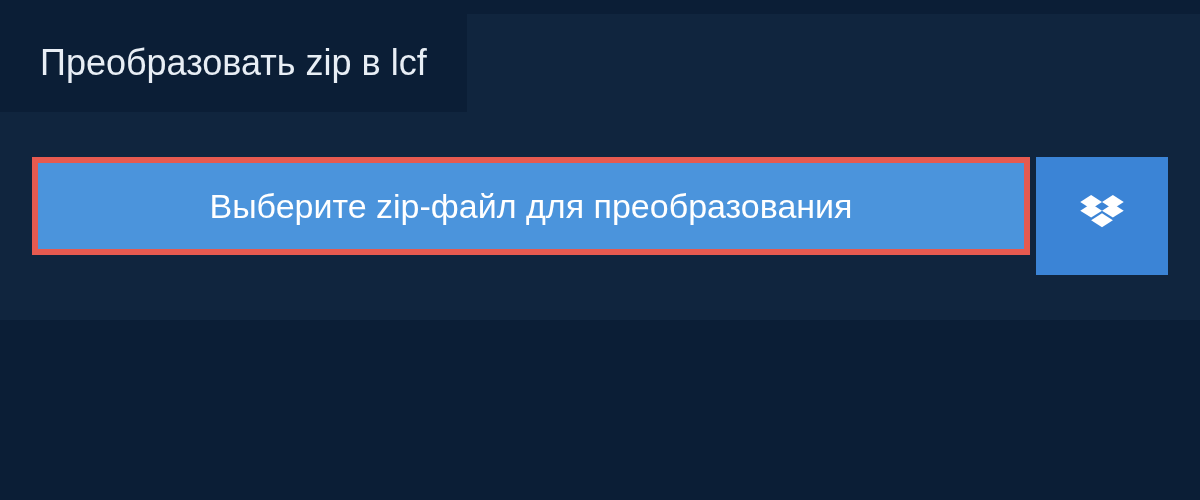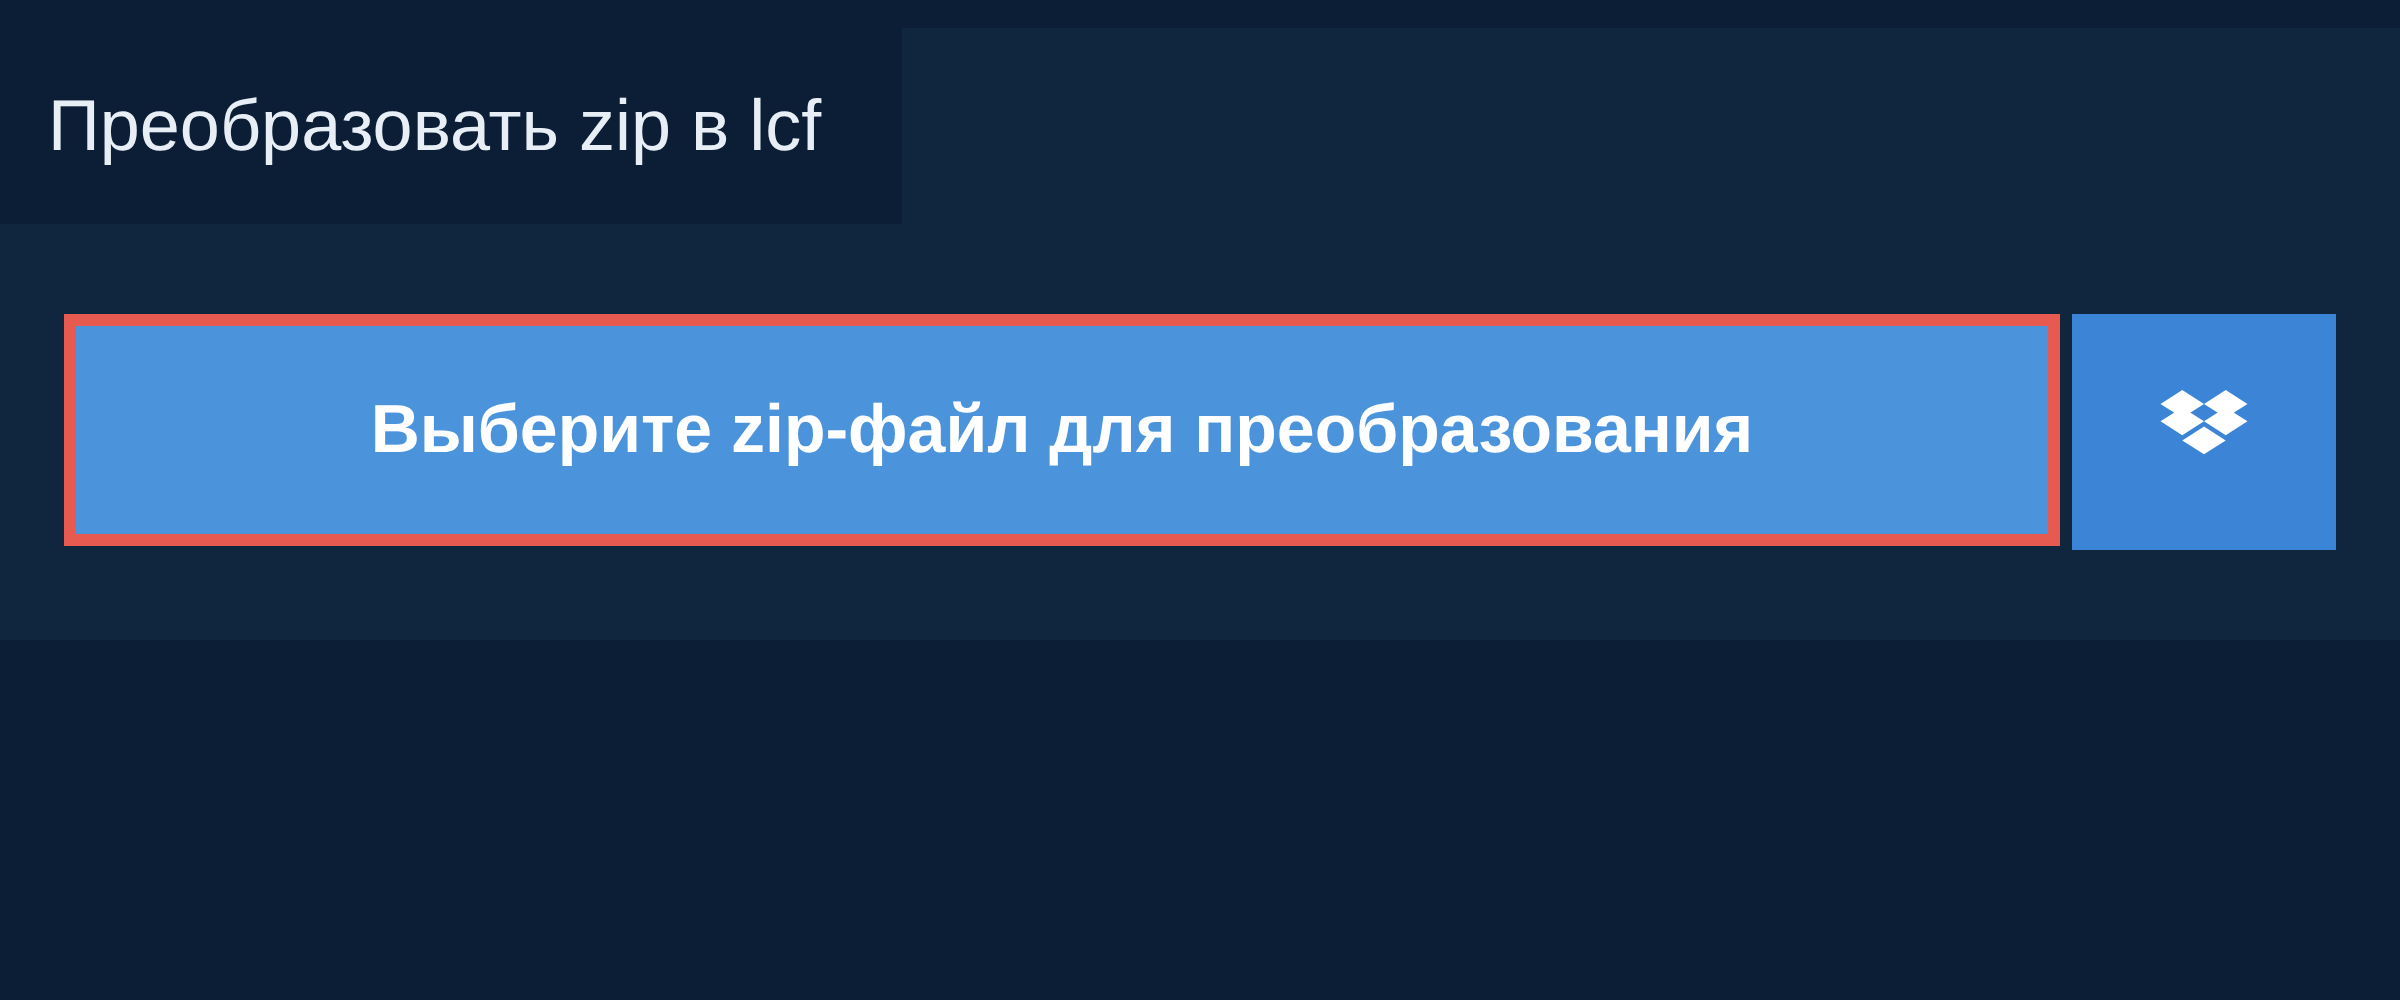--- a/index.html
+++ b/index.html
@@ -18,35 +18,35 @@
       background: #10253e;
       margin-top: 14px;
       padding-bottom: 45px;
     }
     .tab-header {
       display: inline-block;
       background: #0b1e36;
       color: #e8eef5;
       font-size: 36px;
       font-weight: 400;
-      padding: 28px 40px 28px 24px;
+      padding: 28px 40px 28px 40px;
     }
     .button-row {
       display: flex;
       margin: 45px 32px 0 32px;
       gap: 6px;
     }
     .select-file-btn {
       flex: 1;
       background: #4b94dc;
       border: 6px solid #e65a50;
       color: #ffffff;
       font-size: 34px;
-      font-weight: 700;
-      height: 116px;
+      font-weight: 400;
+      height: 98px;
       display: flex;
       align-items: center;
       justify-content: center;
       cursor: pointer;
       font-family: inherit;
     }
     .dropbox-btn {
       width: 132px;
       height: 118px;
       background: #3b84d6;

